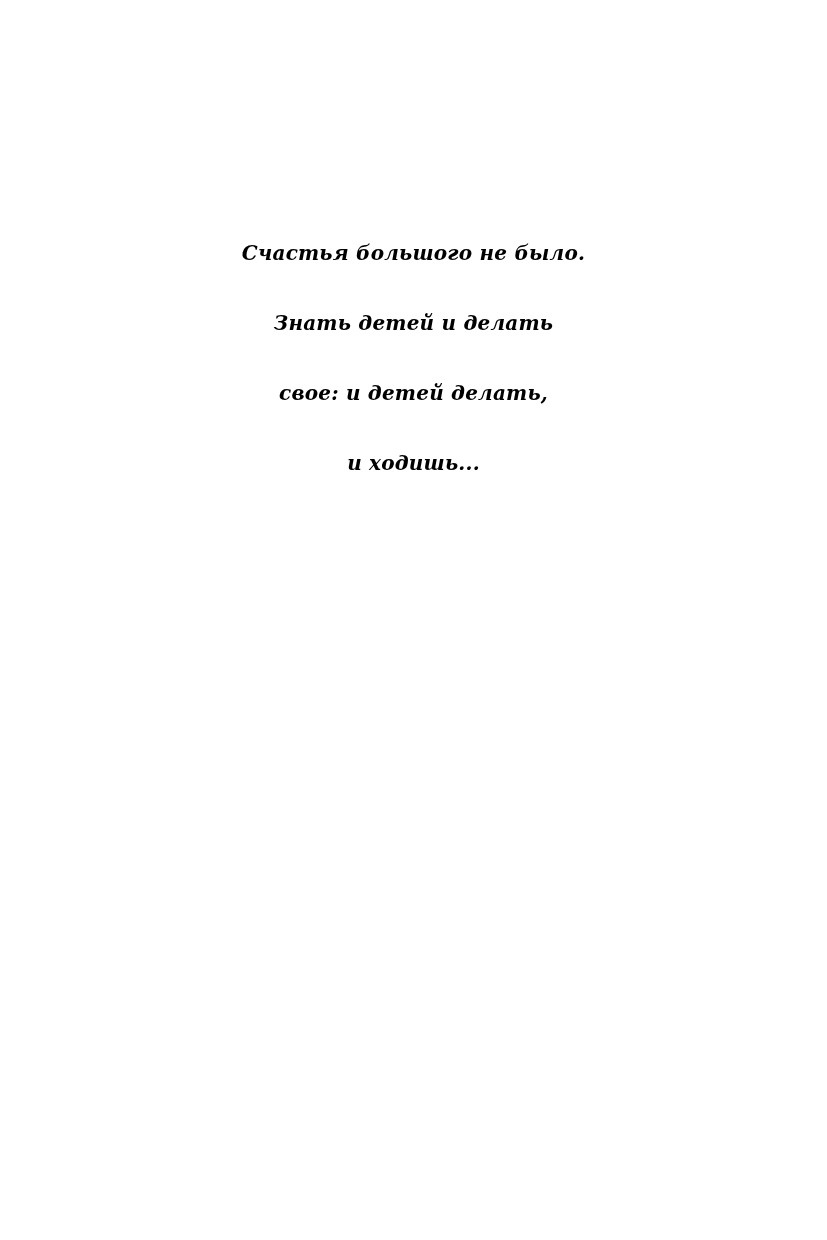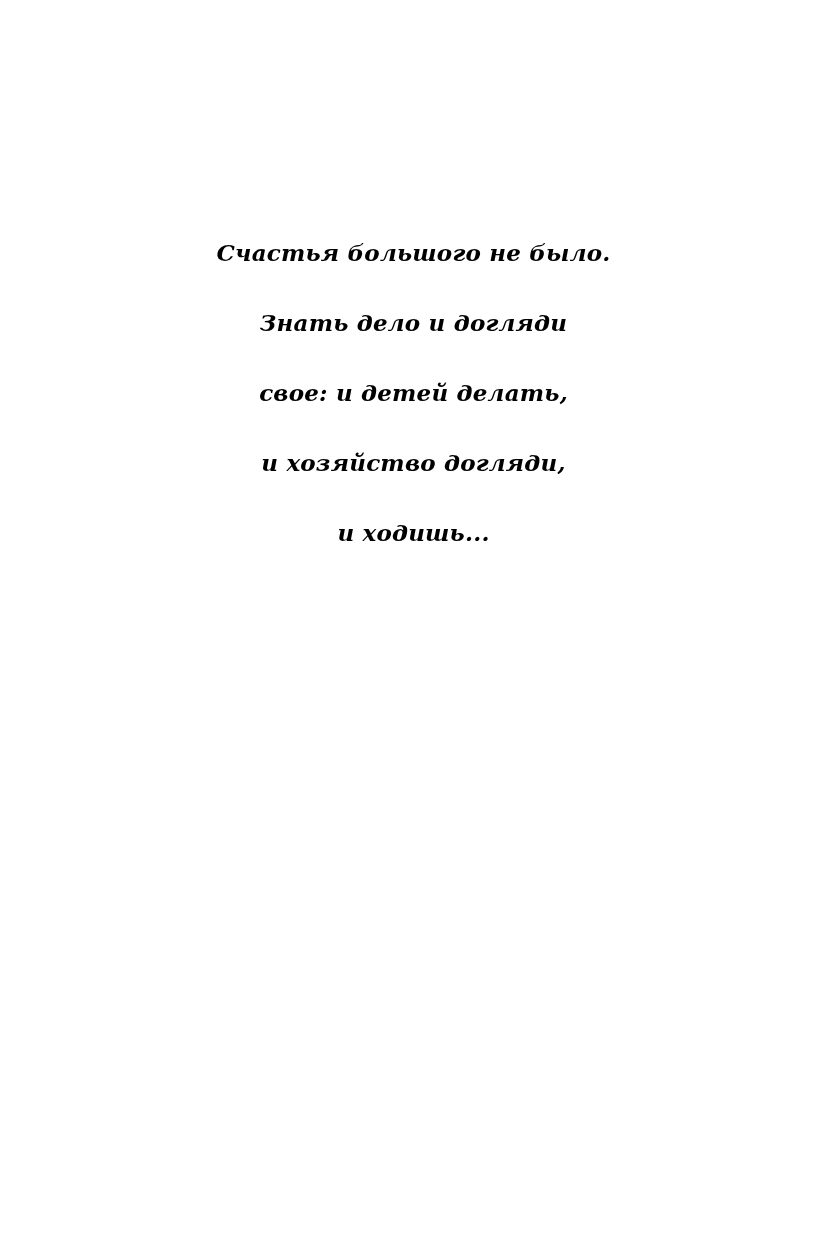--- a/index.html
+++ b/index.html
@@ -20,30 +20,29 @@
     right: 0;
     top: 218px;
     text-align: center;
     font-family: "DejaVu Serif", "Liberation Serif", serif;
     font-style: italic;
     font-weight: 700;
     color: #000000;
   }
   .quote-line {
     display: block;
-    font-size: 23px;
+    font-size: 20px;
     line-height: 70px;
     letter-spacing: 0.2px;
     white-space: pre;
   }
 </style>
 </head>
 <body>
 
 <div class="page">
   <div class="quote-block">
     <span class="quote-line">Счастья большого не было.</span>
-    <span class="quote-line">Знать дело и догляди</span>
+    <span class="quote-line">Знать детей и делать</span>
     <span class="quote-line">свое: и детей делать,</span>
-    <span class="quote-line">и хозяйство догляди,</span>
     <span class="quote-line">и ходишь...</span>
   </div>
 </div>
 
 </body></html>

